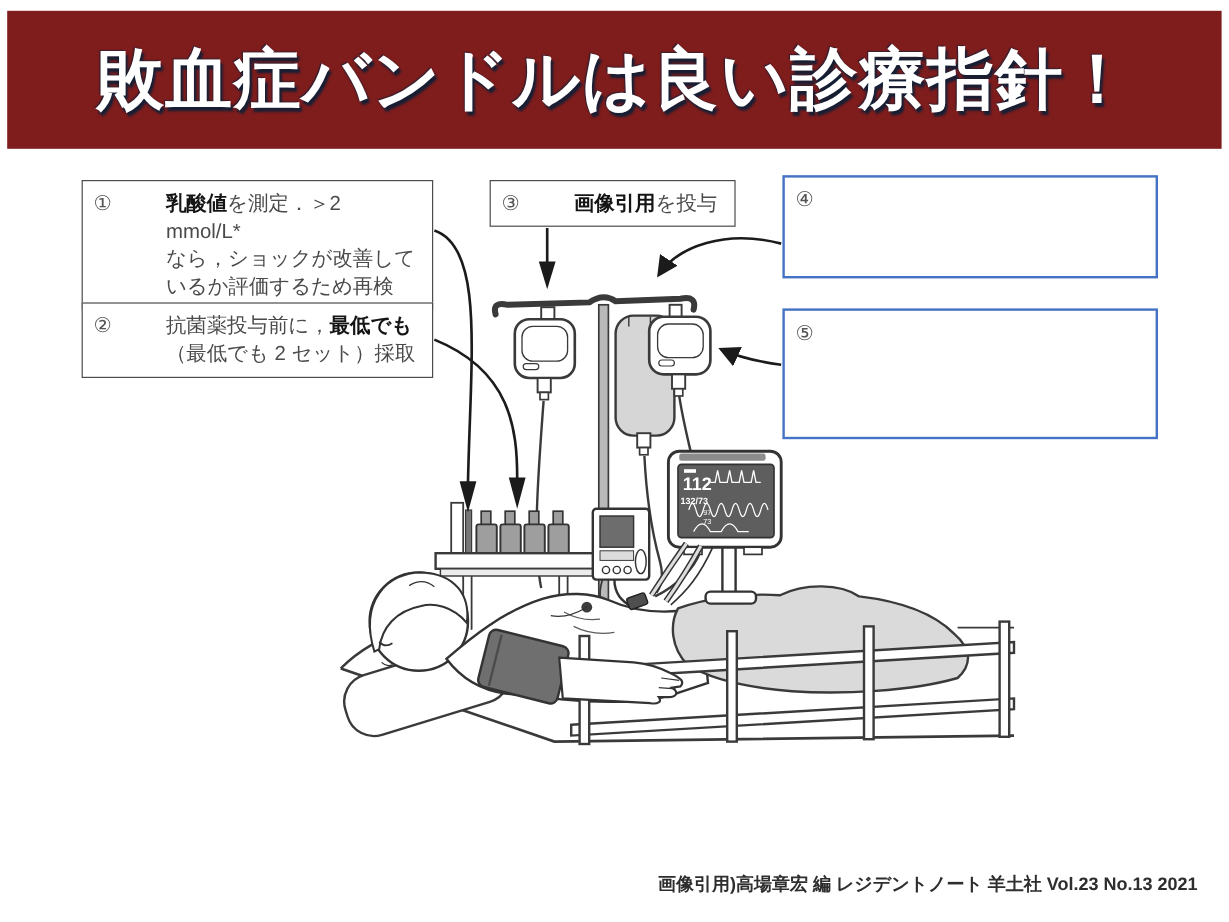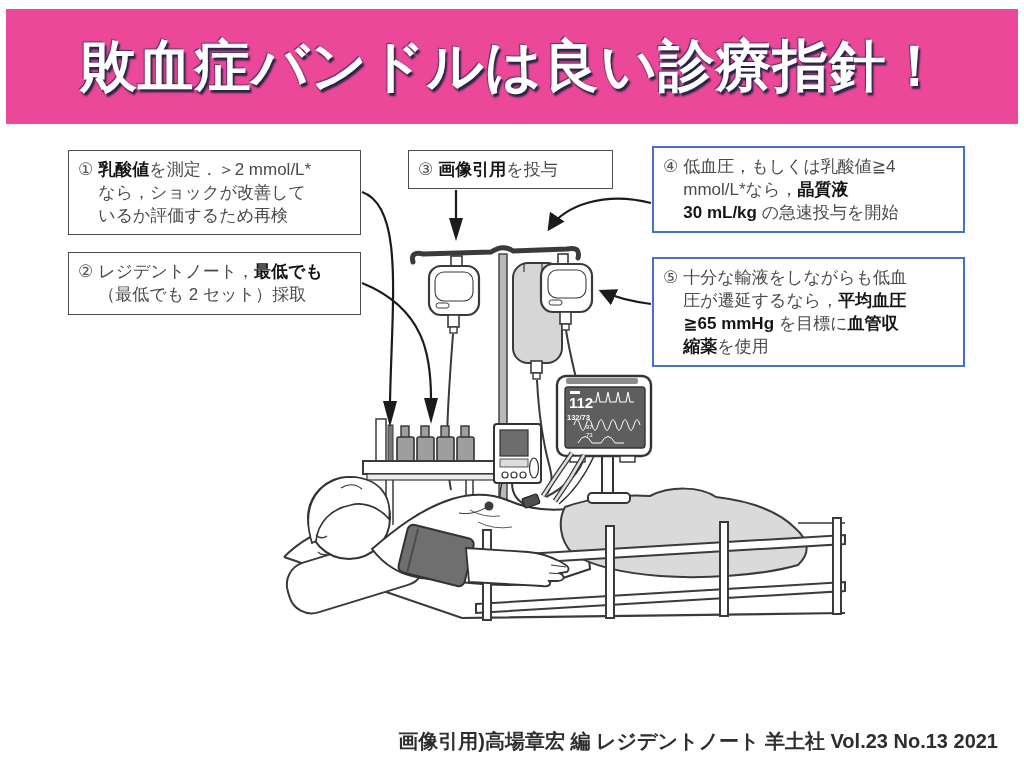--- a/index.html
+++ b/index.html
@@ -19,69 +19,62 @@
   }
   
   .callout{
     position:absolute;background:#fff;box-sizing:border-box;
     padding:7px 10px 7px 9px;display:flex;align-items:flex-start;
     font-size:17px;line-height:1.36;color:#4a4a4a;
   }
   .callout.gray{border:1.5px solid #4c4c4c;}
   .callout.blue{border:2px solid #4472C4;}
   .callout .num{flex:0 0 auto;margin-right:5px;color:#555;}
-  .callout .body{white-space:pre-line;}
+  .callout .body{white-space:pre-line;margin-left:40px;}
   .callout .body b{color:#141414;font-weight:700;}
   #callout-1{left:68px;top:150px;width:293px;min-height:83px;}
   #callout-2{left:68px;top:252px;width:293px;min-height:63px;}
   #callout-3{left:408px;top:150px;width:205px;min-height:39px;}
   #callout-4{left:652px;top:146px;width:313px;min-height:86px;}
   #callout-5{left:652px;top:257px;width:313px;min-height:109px;}
   
   #scene{position:absolute;left:0;top:124px;width:1024px;height:600px;}
   
   .citation{
-    position:absolute;right:26px;top:728px;font-size:20px;font-weight:800;
+    position:absolute;right:26px;top:728px;font-size:15px;font-weight:800;
     color:#2e2e2e;white-space:nowrap;
   }
 </style>
 </head>
 <body>
 
-<div class="title-bar" style="background: #ec4899; font-family: Liberation Serif, serif;">
+<div class="title-bar" style="background: #7f1d1d; font-family: Liberation Serif, serif;">
   <div class="title-text" style="color: rgb(255, 255, 255);">敗血症バンドルは良い診療指針！</div>
 </div>
 
 <div id="callout-1" class="callout gray">
   <span class="num">①</span>
   <span class="body"><b>乳酸値</b><span>を測定．＞2 mmol/L*
 なら，ショックが改善して
 いるか評価するため再検</span></span>
 </div>
 <div id="callout-2" class="callout gray">
   <span class="num">②</span>
-  <span class="body"><span>レジデントノート，</span><b>最低でも</b><span>
+  <span class="body"><span>抗菌薬投与前に，</span><b>最低でも</b><span>
 （最低でも 2 セット）採取</span></span>
 </div>
 <div id="callout-3" class="callout gray">
   <span class="num">③</span>
   <span class="body"><b>画像引用</b><span>を投与</span></span>
 </div>
 <div id="callout-4" class="callout blue">
   <span class="num">④</span>
-  <span class="body"><span>低血圧，もしくは乳酸値≧4
-mmol/L*なら，</span><b>晶質液
-30 mL/kg </b><span>の急速投与を開始</span></span>
 </div>
 <div id="callout-5" class="callout blue">
   <span class="num">⑤</span>
-  <span class="body"><span>十分な輸液をしながらも低血
-圧が遷延するなら，</span><b>平均血圧
-≧65 mmHg </b><span>を目標に</span><b>血管収
-縮薬</b><span>を使用</span></span>
 </div>
 
 <svg id="scene" viewBox="0 124 1024 600">
   <defs>
     <marker id="ah" viewBox="0 0 10 10" refX="8.5" refY="5" markerWidth="8" markerHeight="8" orient="auto-start-reverse">
       <path d="M0,0 L10,5 L0,10 Z" fill="#1b1b1b"></path>
     </marker>
   </defs>
 
   <g>

